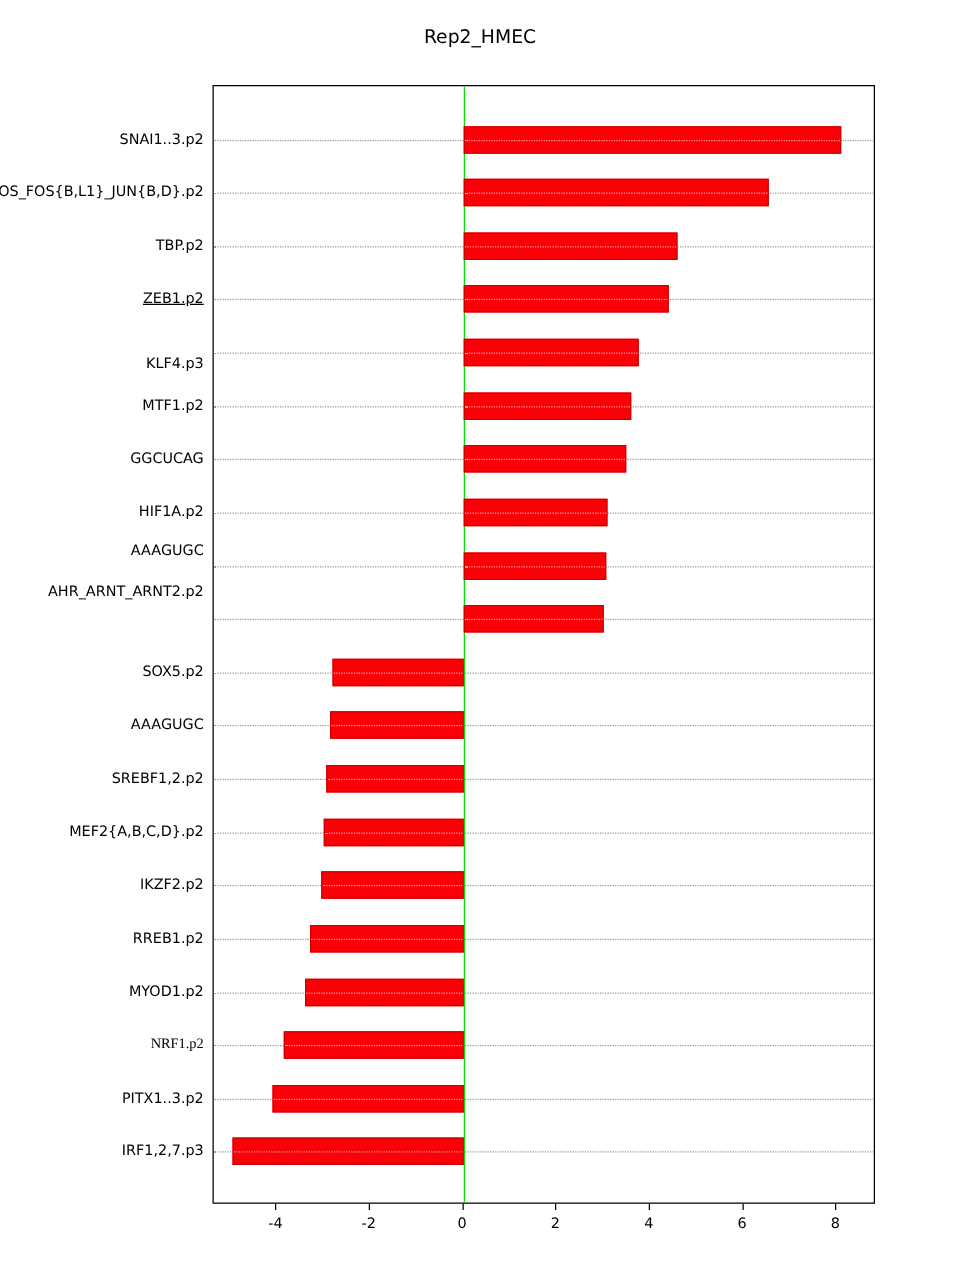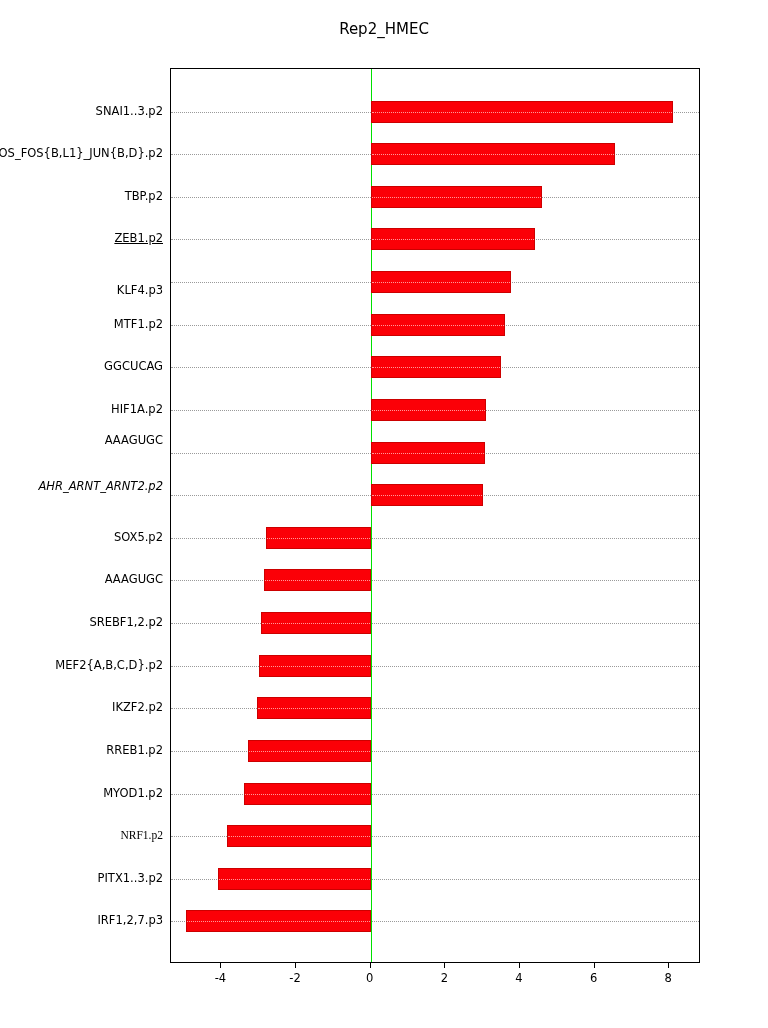--- a/index.html
+++ b/index.html
@@ -119,21 +119,21 @@
   <div id="ylabels">
       <div class="ylabel" style="top: 42.619px;">SNAI1..3.p2</div>
       <div class="ylabel" style="top: 85.2381px;">FOS_FOS{B,L1}_JUN{B,D}.p2</div>
       <div class="ylabel" style="top: 127.857px;">TBP.p2</div>
       <div class="ylabel" style="top: 170.476px; text-decoration: underline;">ZEB1.p2</div>
       <div class="ylabel" style="top: 222px;">KLF4.p3</div>
       <div class="ylabel" style="top: 255.714px;">MTF1.p2</div>
       <div class="ylabel" style="top: 298.333px;">GGCUCAG</div>
       <div class="ylabel" style="top: 340.952px;">HIF1A.p2</div>
       <div class="ylabel" style="top: 372px;">AAAGUGC</div>
-      <div class="ylabel" style="top: 418px; font-style: italic;">AHR_ARNT_ARNT2.p2</div>
+      <div class="ylabel" style="top: 405px;">AHR_ARNT_ARNT2.p2</div>
       <div class="ylabel" style="top: 468.81px;">SOX5.p2</div>
       <div class="ylabel" style="top: 511.429px;">AAAGUGC</div>
       <div class="ylabel" style="top: 554.048px;">SREBF1,2.p2</div>
       <div class="ylabel" style="top: 596.667px;">MEF2{A,B,C,D}.p2</div>
       <div class="ylabel" style="top: 639.286px;">IKZF2.p2</div>
       <div class="ylabel" style="top: 681.905px;">RREB1.p2</div>
       <div class="ylabel" style="top: 724.524px;">MYOD1.p2</div>
       <div class="ylabel" style="top: 767.143px; font-family: Liberation Serif, serif;">NRF1.p2</div>
       <div class="ylabel" style="top: 809.762px; margin-left: 17px;">PITX1..3.p2</div>
       <div class="ylabel" style="top: 852.381px;">IRF1,2,7.p3</div>

